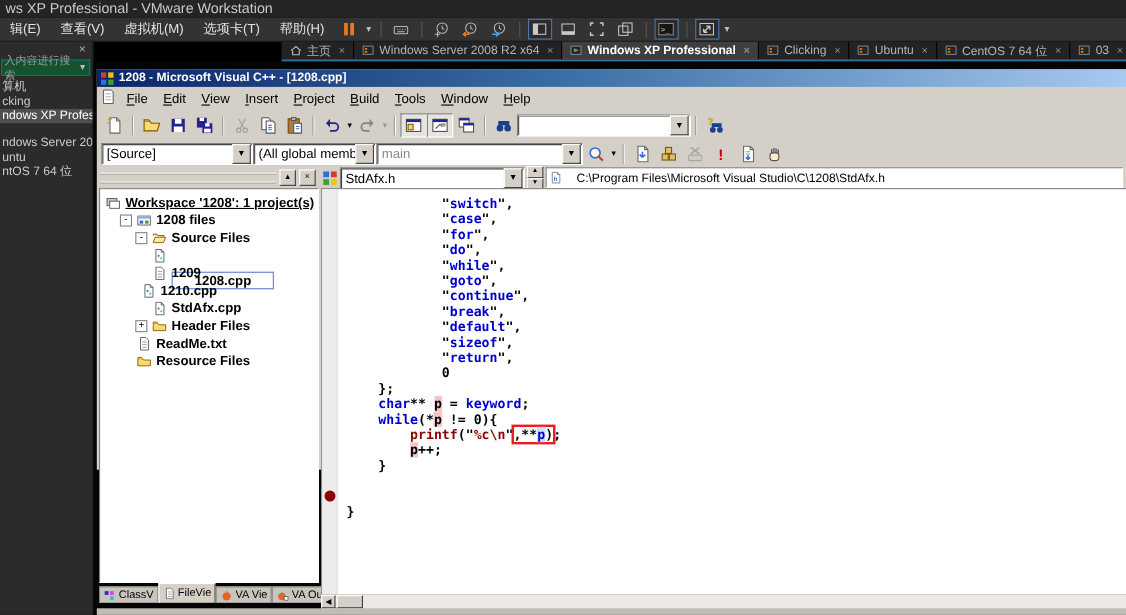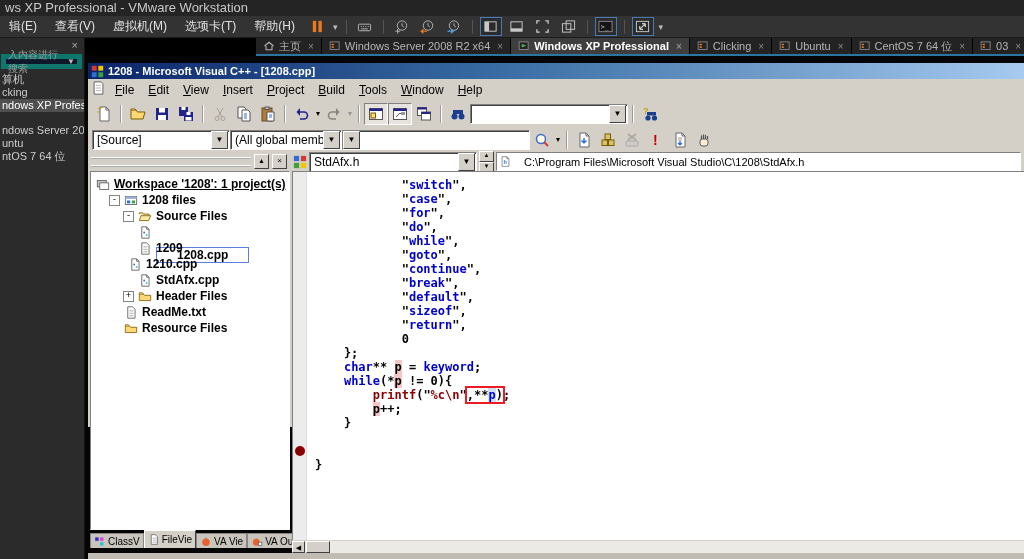--- a/index.html
+++ b/index.html
@@ -12,21 +12,21 @@
           border-bottom:1px solid #1c1c1c;display:flex;align-items:center;color:#e2e2e2;font-size:12px;box-sizing:border-box;}
   .vm-menu-item{padding:0 9px;line-height:21px;cursor:default;}
   .vm-sep{width:1px;height:14px;background:#555;margin:0 5px;}
   .vm-ticon{width:20px;height:17px;display:flex;align-items:center;justify-content:center;margin:0 2px;border:1px solid transparent;}
   .vm-ticon svg{width:15px;height:15px;}
   .vm-ticon.act{border:1px solid #4a7ab5;background:#2b2b2b;}
   .vm-caret{color:#bbb;font-size:9px;padding:0 3px;}
   
   .vm-side{position:absolute;left:0;top:38px;width:85px;bottom:0;background:#2b2b2b;border-right:1px solid #141414;box-sizing:border-box;}
   .vm-side-close{position:absolute;top:1px;right:6px;color:#aaa;font-size:11px;}
-  .vm-search{position:absolute;top:16px;left:1px;right:2px;height:15px;background:#0f172a;border:5px solid #0f766e;
+  .vm-search{position:absolute;top:16px;left:1px;right:2px;height:15px;background:#14532d;border:1px solid #0f766e;
              color:#9a9a9a;font-size:10px;display:flex;align-items:center;padding:0 2px;box-sizing:border-box;}
   .vm-search .sc{margin-left:auto;font-size:8px;color:#bbb;}
   .vm-items{position:absolute;top:35px;left:0;right:0;}
   .vm-item{height:13px;line-height:13px;font-size:11px;color:#ccc;padding-left:2px;white-space:nowrap;overflow:hidden;}
   .vm-item.sel{background:#4f4f4f;color:#fff;}
   .vm-item.sp{height:12px;}
   
   .vm-tabs{position:absolute;left:256px;top:38px;right:0;height:16px;display:flex;background:#0c0c0c;}
   .vtab{display:flex;align-items:center;gap:4px;padding:0 7px;background:#232323;border-right:1px solid #000;
         color:#b5b5b5;font-size:11px;white-space:nowrap;}
@@ -421,20 +421,21 @@
       <div class="tb tb2" id="vc-tb2">
           <div class="combo" style="width: 138px;">
             <span class="cv">[Source]</span>
             <span class="cbtn">▼</span>
           </div>
           <div class="combo" style="width: 112px;">
             <span class="cv">(All global members</span>
             <span class="cbtn">▼</span>
           </div>
           <div class="combo" style="width: 188px;">
+            <span class="cv" style="color: rgb(136, 136, 136);">main</span>
             <span class="cbtn">▼</span>
           </div>
           <div class="tbtn">
             <svg viewBox="0 0 16 16">
               <circle cx="7" cy="7" r="4.5" fill="#fffbe6" stroke="#2f6fd6" stroke-width="1.5"></circle>
               <path d="M10 10l4 4" stroke="#d63a2f" stroke-width="2"></path>
             </svg>
           </div>
           <div class="tcaret">▾</div>
           <div class="tsep"></div>

